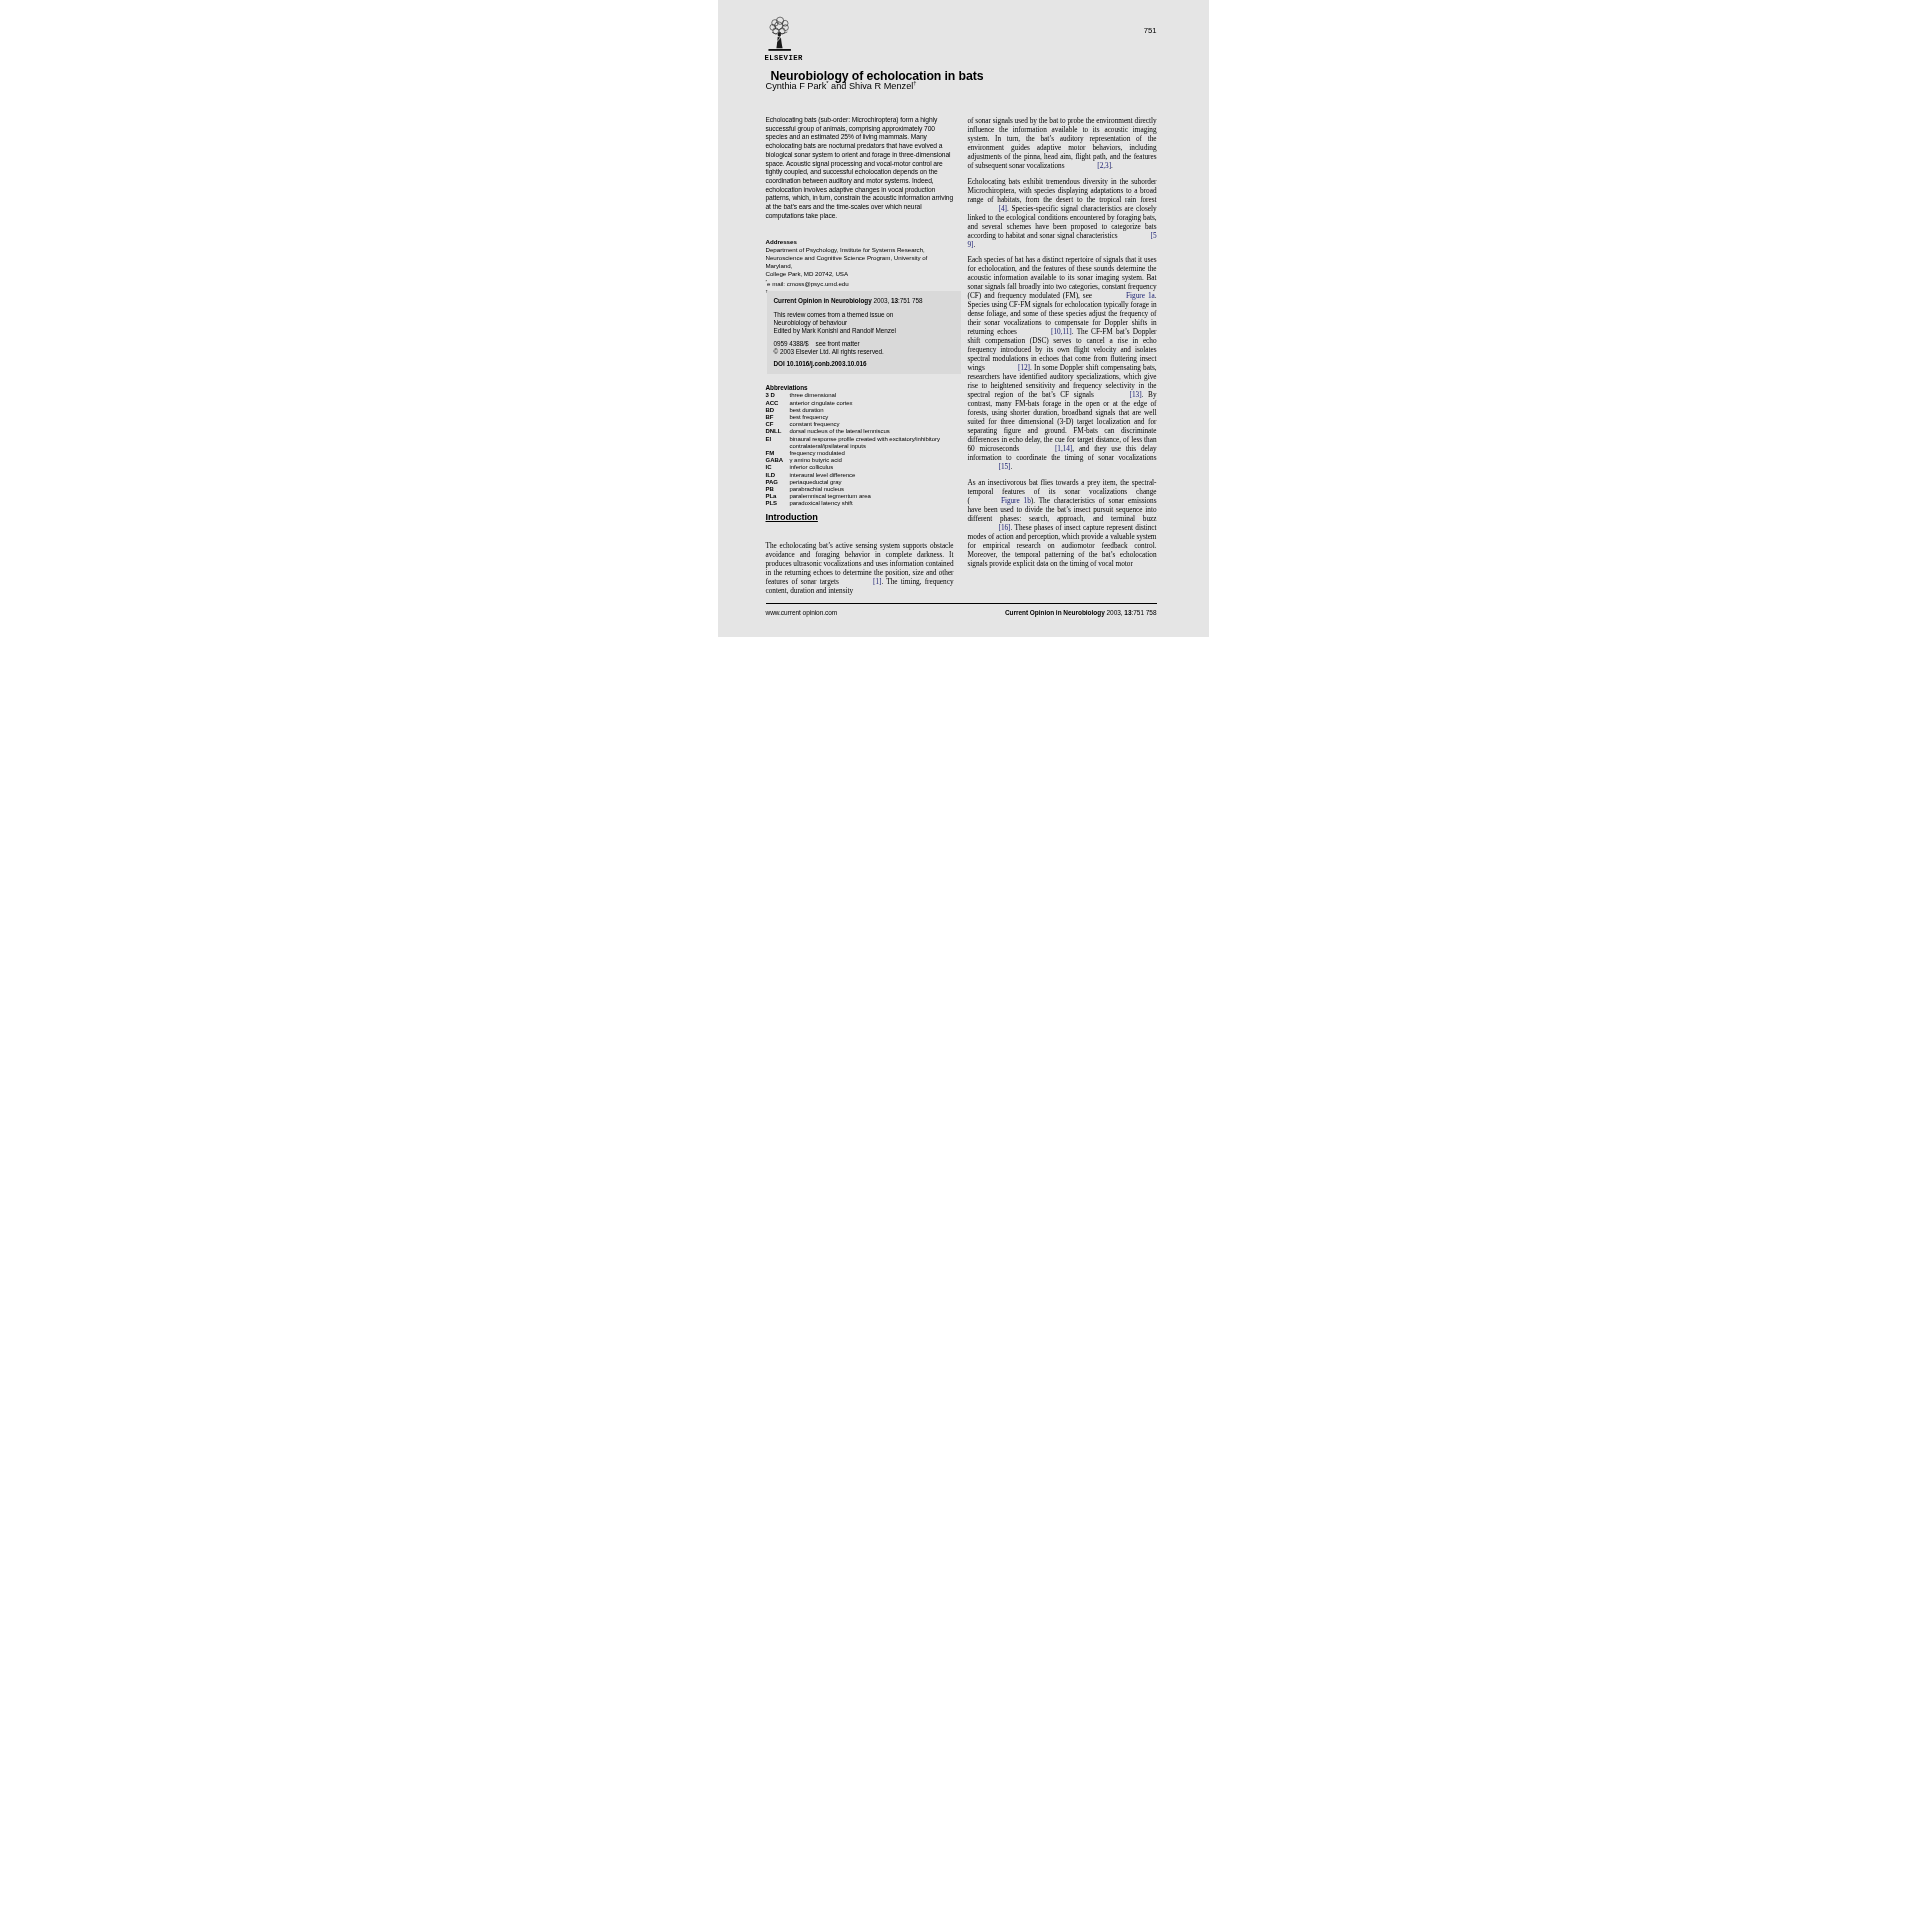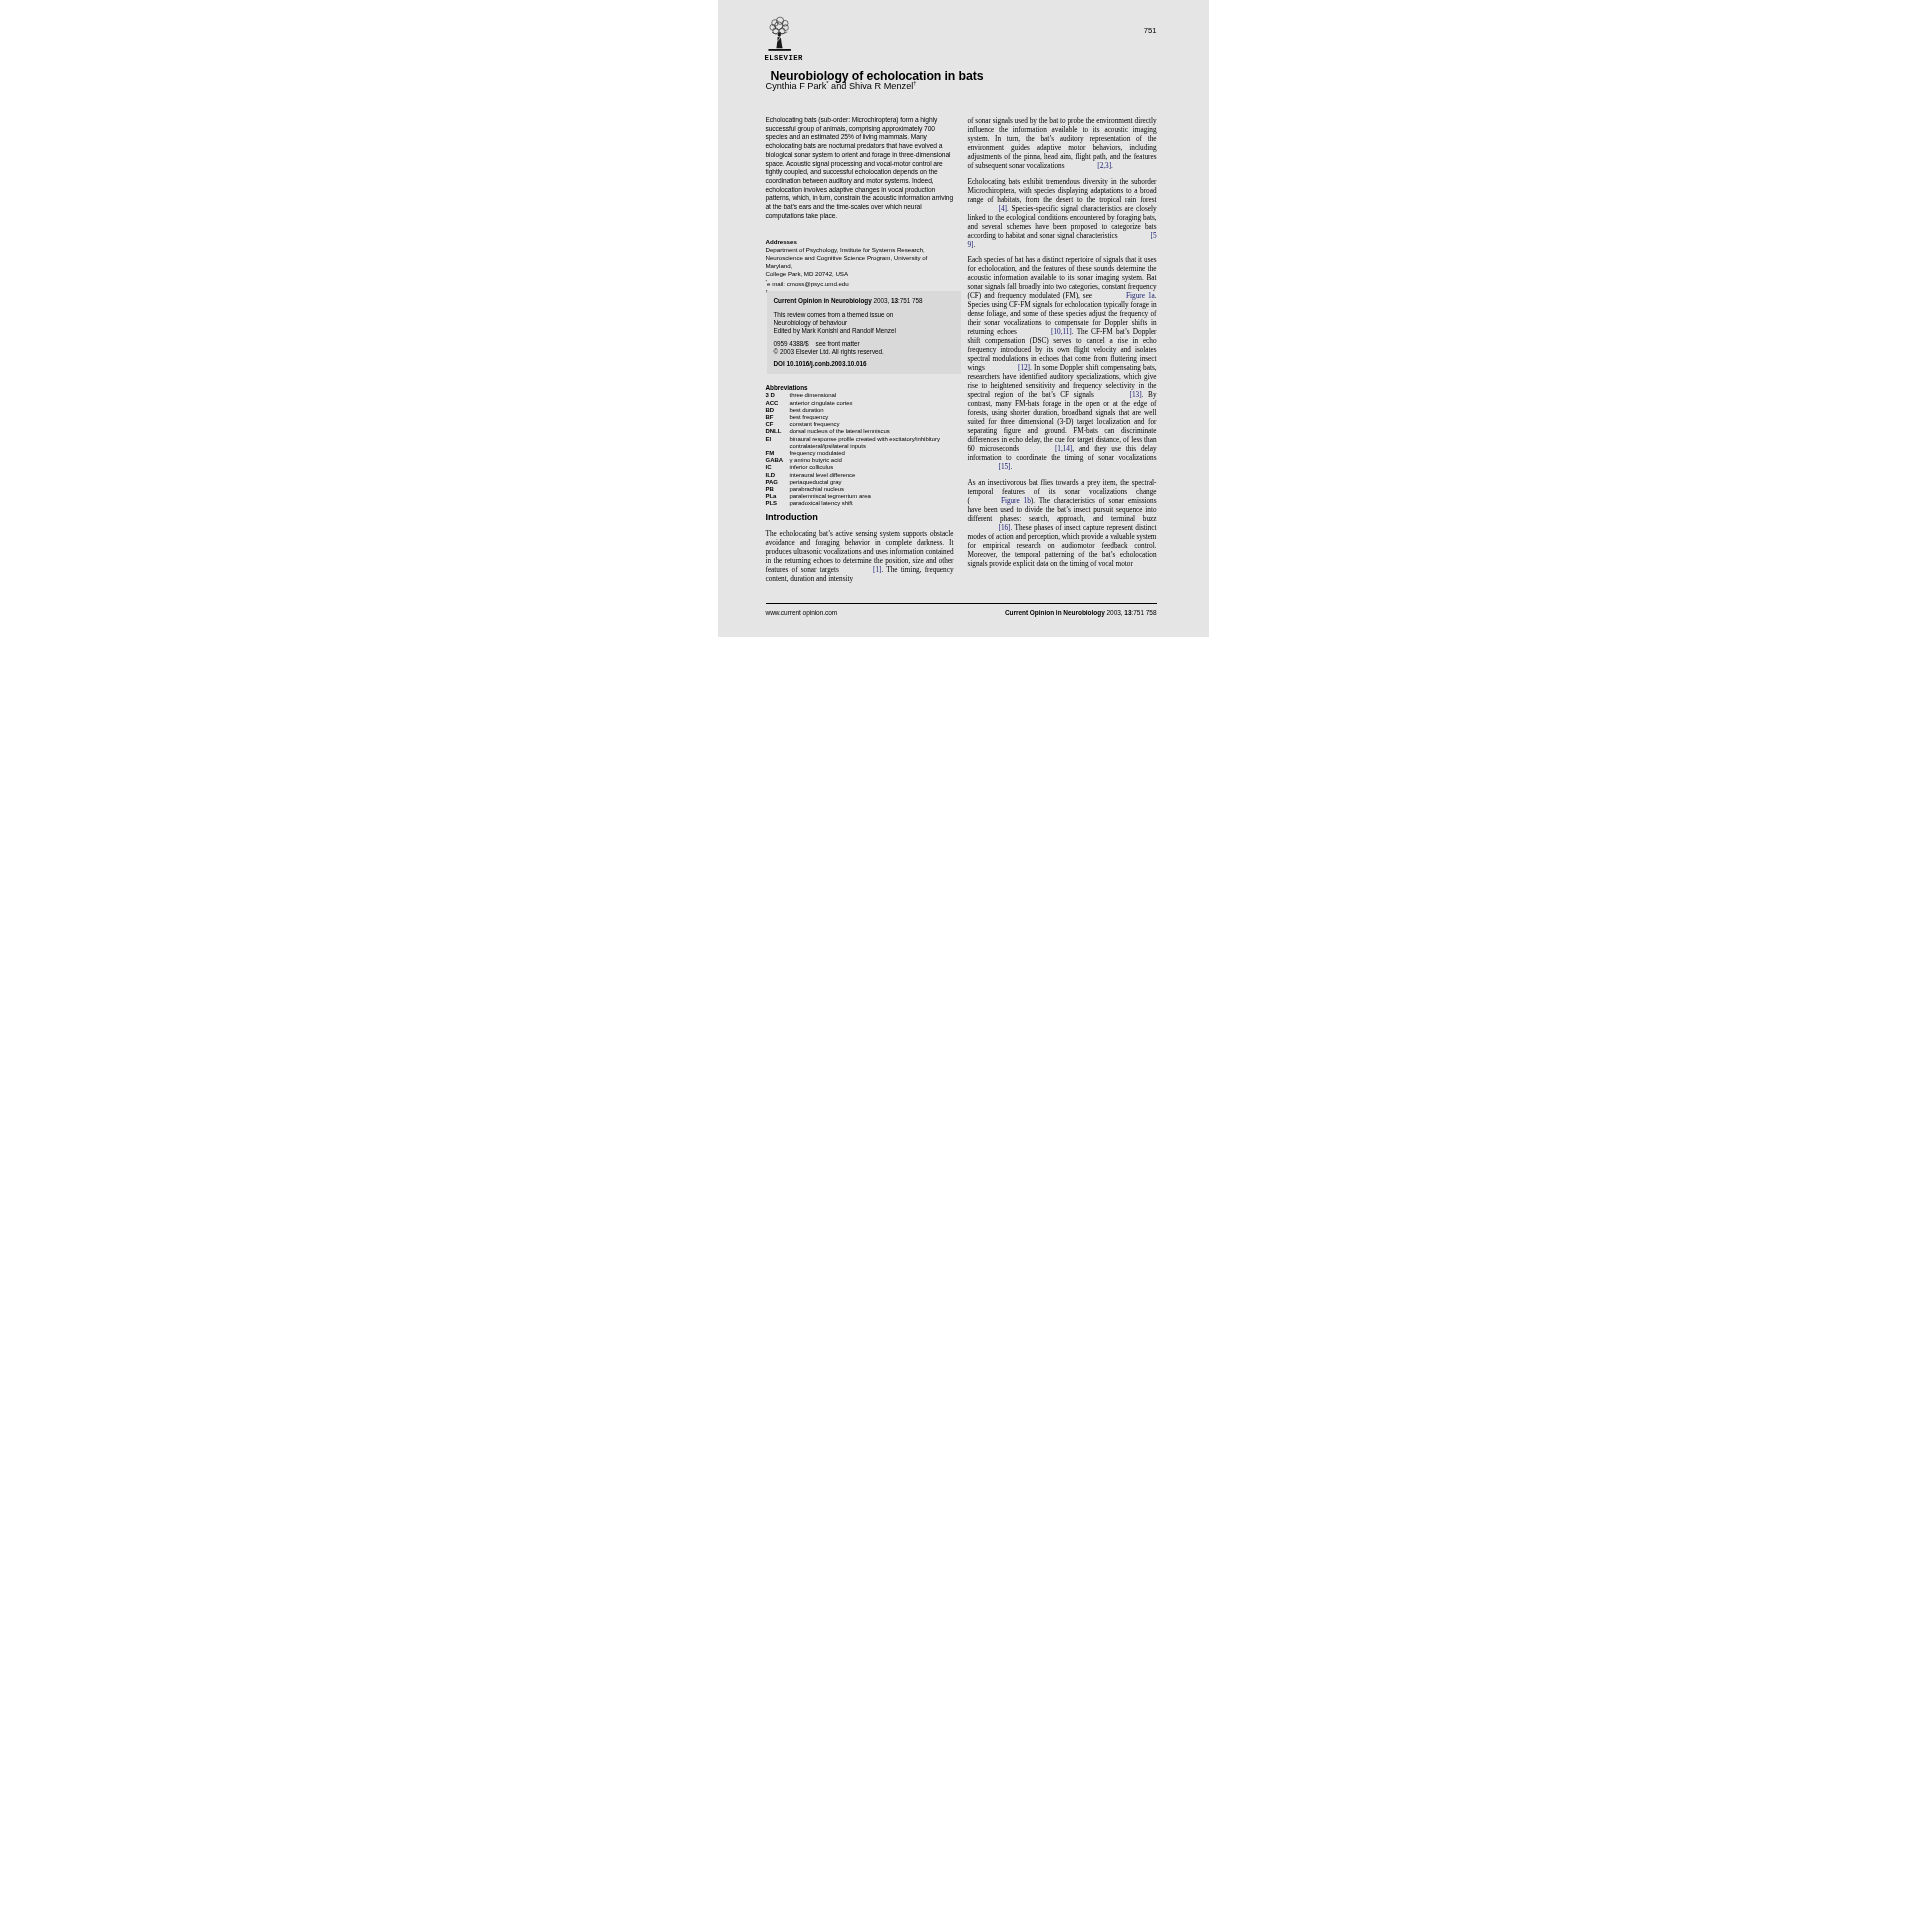--- a/index.html
+++ b/index.html
@@ -27,21 +27,21 @@
         padding:6.2px 7px 6.2px 7px;font-size:6.4px;line-height:8px;letter-spacing:-0.04px;}
   .jbox .b{font-weight:700;}
   .jbox .gap{height:5.4px;}
   .jbox .gap-s{height:3.9px;}
   .abbrevs{position:absolute;left:48px;top:384px;width:188px;font-size:6px;line-height:7.2px;letter-spacing:-0.04px;}
   .abbrevs .hd{font-weight:700;font-size:6.4px;margin-bottom:1.2px;}
   .abbr-row{display:flex;}
   .abbr-term{flex:none;width:24px;font-weight:700;}
   .abbr-def{flex:1;}
   .intro{position:absolute;left:48px;top:512px;width:188px;}
-  .intro .hd{font-weight:700;font-size:9.2px;margin-bottom:7px;letter-spacing:-0.1px;}
+  .intro .hd{font-weight:700;font-size:9.2px;margin-bottom:19px;letter-spacing:-0.1px;text-decoration:underline;}
 
   
   .serif{font-family:"Liberation Serif",serif;font-size:7.3px;line-height:9px;
          text-align:justify;letter-spacing:-0.04px;}
   .rightcol{position:absolute;left:250px;top:116px;width:189px;}
   .rightcol p{margin:0 0 6.5px 0;}
   .cite{color:var(--cite,#1c2173);margin-left:31px;}
 
   
   .footrule{position:absolute;left:48px;top:603px;width:391px;height:1.2px;background:#000;}

